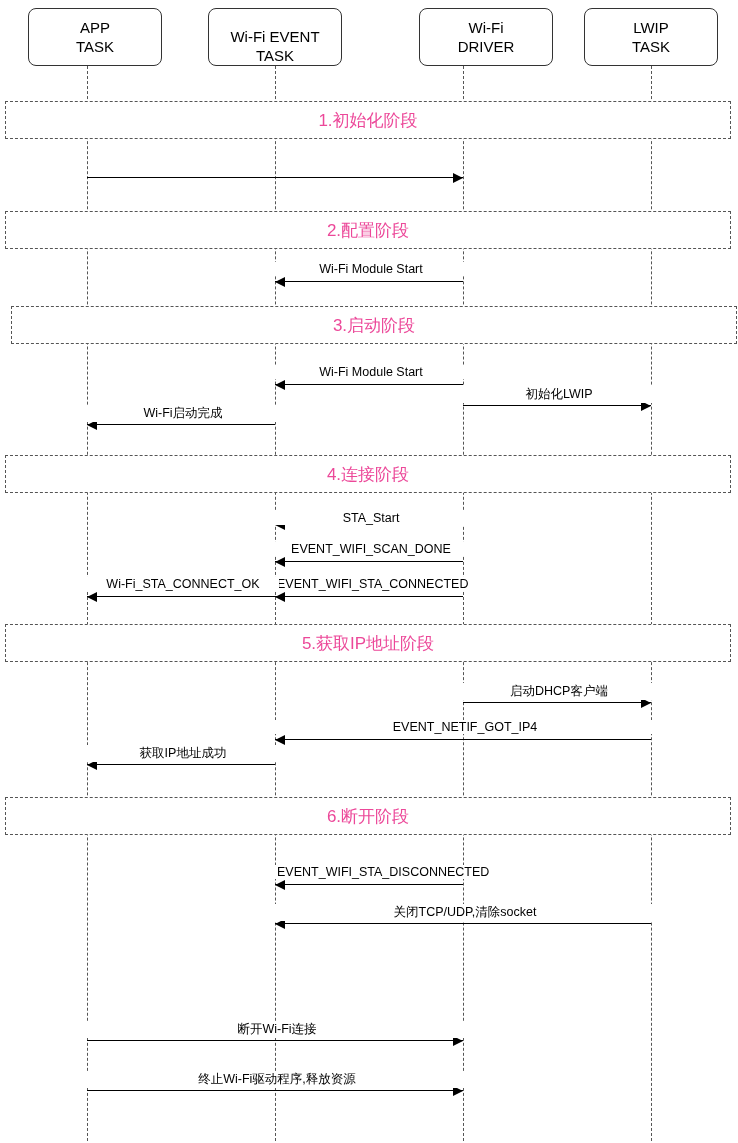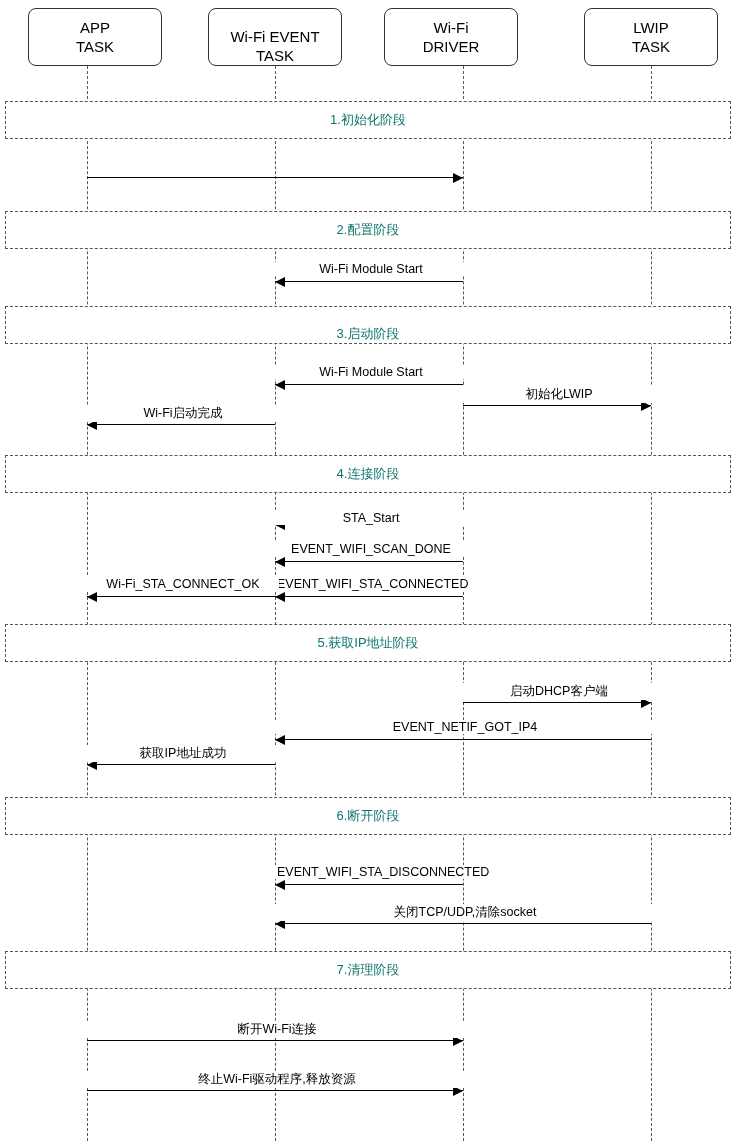--- a/index.html
+++ b/index.html
@@ -42,22 +42,22 @@
     border-left: 1.5px dashed #555555;
   }
   .phase {
     position: absolute;
     box-sizing: border-box;
     border: 1.5px dashed #555555;
     background: #ffffff;
     display: flex;
     align-items: center;
     justify-content: center;
-    font-size: 13px;
-    color: #0f766e;
+    font-size: 17px;
+    color: #ec4899;
   }
   .msg {
     position: absolute;
     height: 0;
     border-top: 1.5px solid #000000;
   }
   .arrowhead {
     position: absolute;
     width: 0;
     height: 0;
@@ -87,50 +87,47 @@
     <div class="lifeline-head" style="left: 20px; top: 8px; width: 134px; height: 58px; margin-left: 8px;">
       <span class="l1">APP</span>
       <span class="l2">TASK</span>
     </div>
     <div class="lifeline" style="left: 87px; top: 66px; height: 1075px;"></div>
     <div class="lifeline-head" style="left: 208px; top: 8px; width: 134px; height: 58px; justify-content: flex-end;">
       <span class="l1">Wi-Fi EVENT</span>
       <span class="l2">TASK</span>
     </div>
     <div class="lifeline" style="left: 275px; top: 66px; height: 1075px;"></div>
-    <div class="lifeline-head" style="left: 384px; top: 8px; width: 134px; height: 58px;">
+    <div class="lifeline-head" style="left: 419px; top: 8px; width: 134px; height: 58px;">
       <span class="l1">Wi-Fi</span>
       <span class="l2">DRIVER</span>
     </div>
     <div class="lifeline" style="left: 463px; top: 66px; height: 1075px;"></div>
     <div class="lifeline-head" style="left: 584px; top: 8px; width: 134px; height: 58px;">
       <span class="l1">LWIP</span>
       <span class="l2">TASK</span>
     </div>
     <div class="lifeline" style="left: 651px; top: 66px; height: 1075px;"></div>
     <div class="phase" style="left: 5px; top: 101px; width: 726px; height: 38px;">
       <span>1.初始化阶段</span>
     </div>
     <div class="phase" style="left: 5px; top: 211px; width: 726px; height: 38px;">
       <span>2.配置阶段</span>
     </div>
-    <div class="phase" style="left: 5px; top: 306px; width: 726px; height: 38px; align-items: flex-end;">
+    <div class="phase" style="left: 11px; top: 306px; width: 726px; height: 38px;">
       <span>3.启动阶段</span>
     </div>
     <div class="phase" style="left: 5px; top: 455px; width: 726px; height: 38px;">
       <span>4.连接阶段</span>
     </div>
     <div class="phase" style="left: 5px; top: 624px; width: 726px; height: 38px;">
       <span>5.获取IP地址阶段</span>
     </div>
     <div class="phase" style="left: 5px; top: 797px; width: 726px; height: 38px;">
       <span>6.断开阶段</span>
-    </div>
-    <div class="phase" style="left: 5px; top: 951px; width: 726px; height: 38px;">
-      <span>7.清理阶段</span>
     </div>
     <div class="msg" style="left: 87px; top: 177px; width: 376px;"></div>
     <div class="arrowhead arrow-right" style="left: 453px; top: 172.5px;"></div>
     <div class="msg" style="left: 275px; top: 281px; width: 188px;"></div>
     <div class="arrowhead arrow-left" style="left: 275px; top: 276.5px;"></div>
     <div class="msg-label" style="left: 275px; width: 188px; top: 262px;">Wi-Fi Module Start</div>
     <div class="msg" style="left: 275px; top: 384px; width: 188px;"></div>
     <div class="arrowhead arrow-left" style="left: 275px; top: 379.5px;"></div>
     <div class="msg-label" style="left: 275px; width: 188px; top: 365px;">Wi-Fi Module Start</div>
     <div class="msg" style="left: 463px; top: 405px; width: 188px;"></div>

